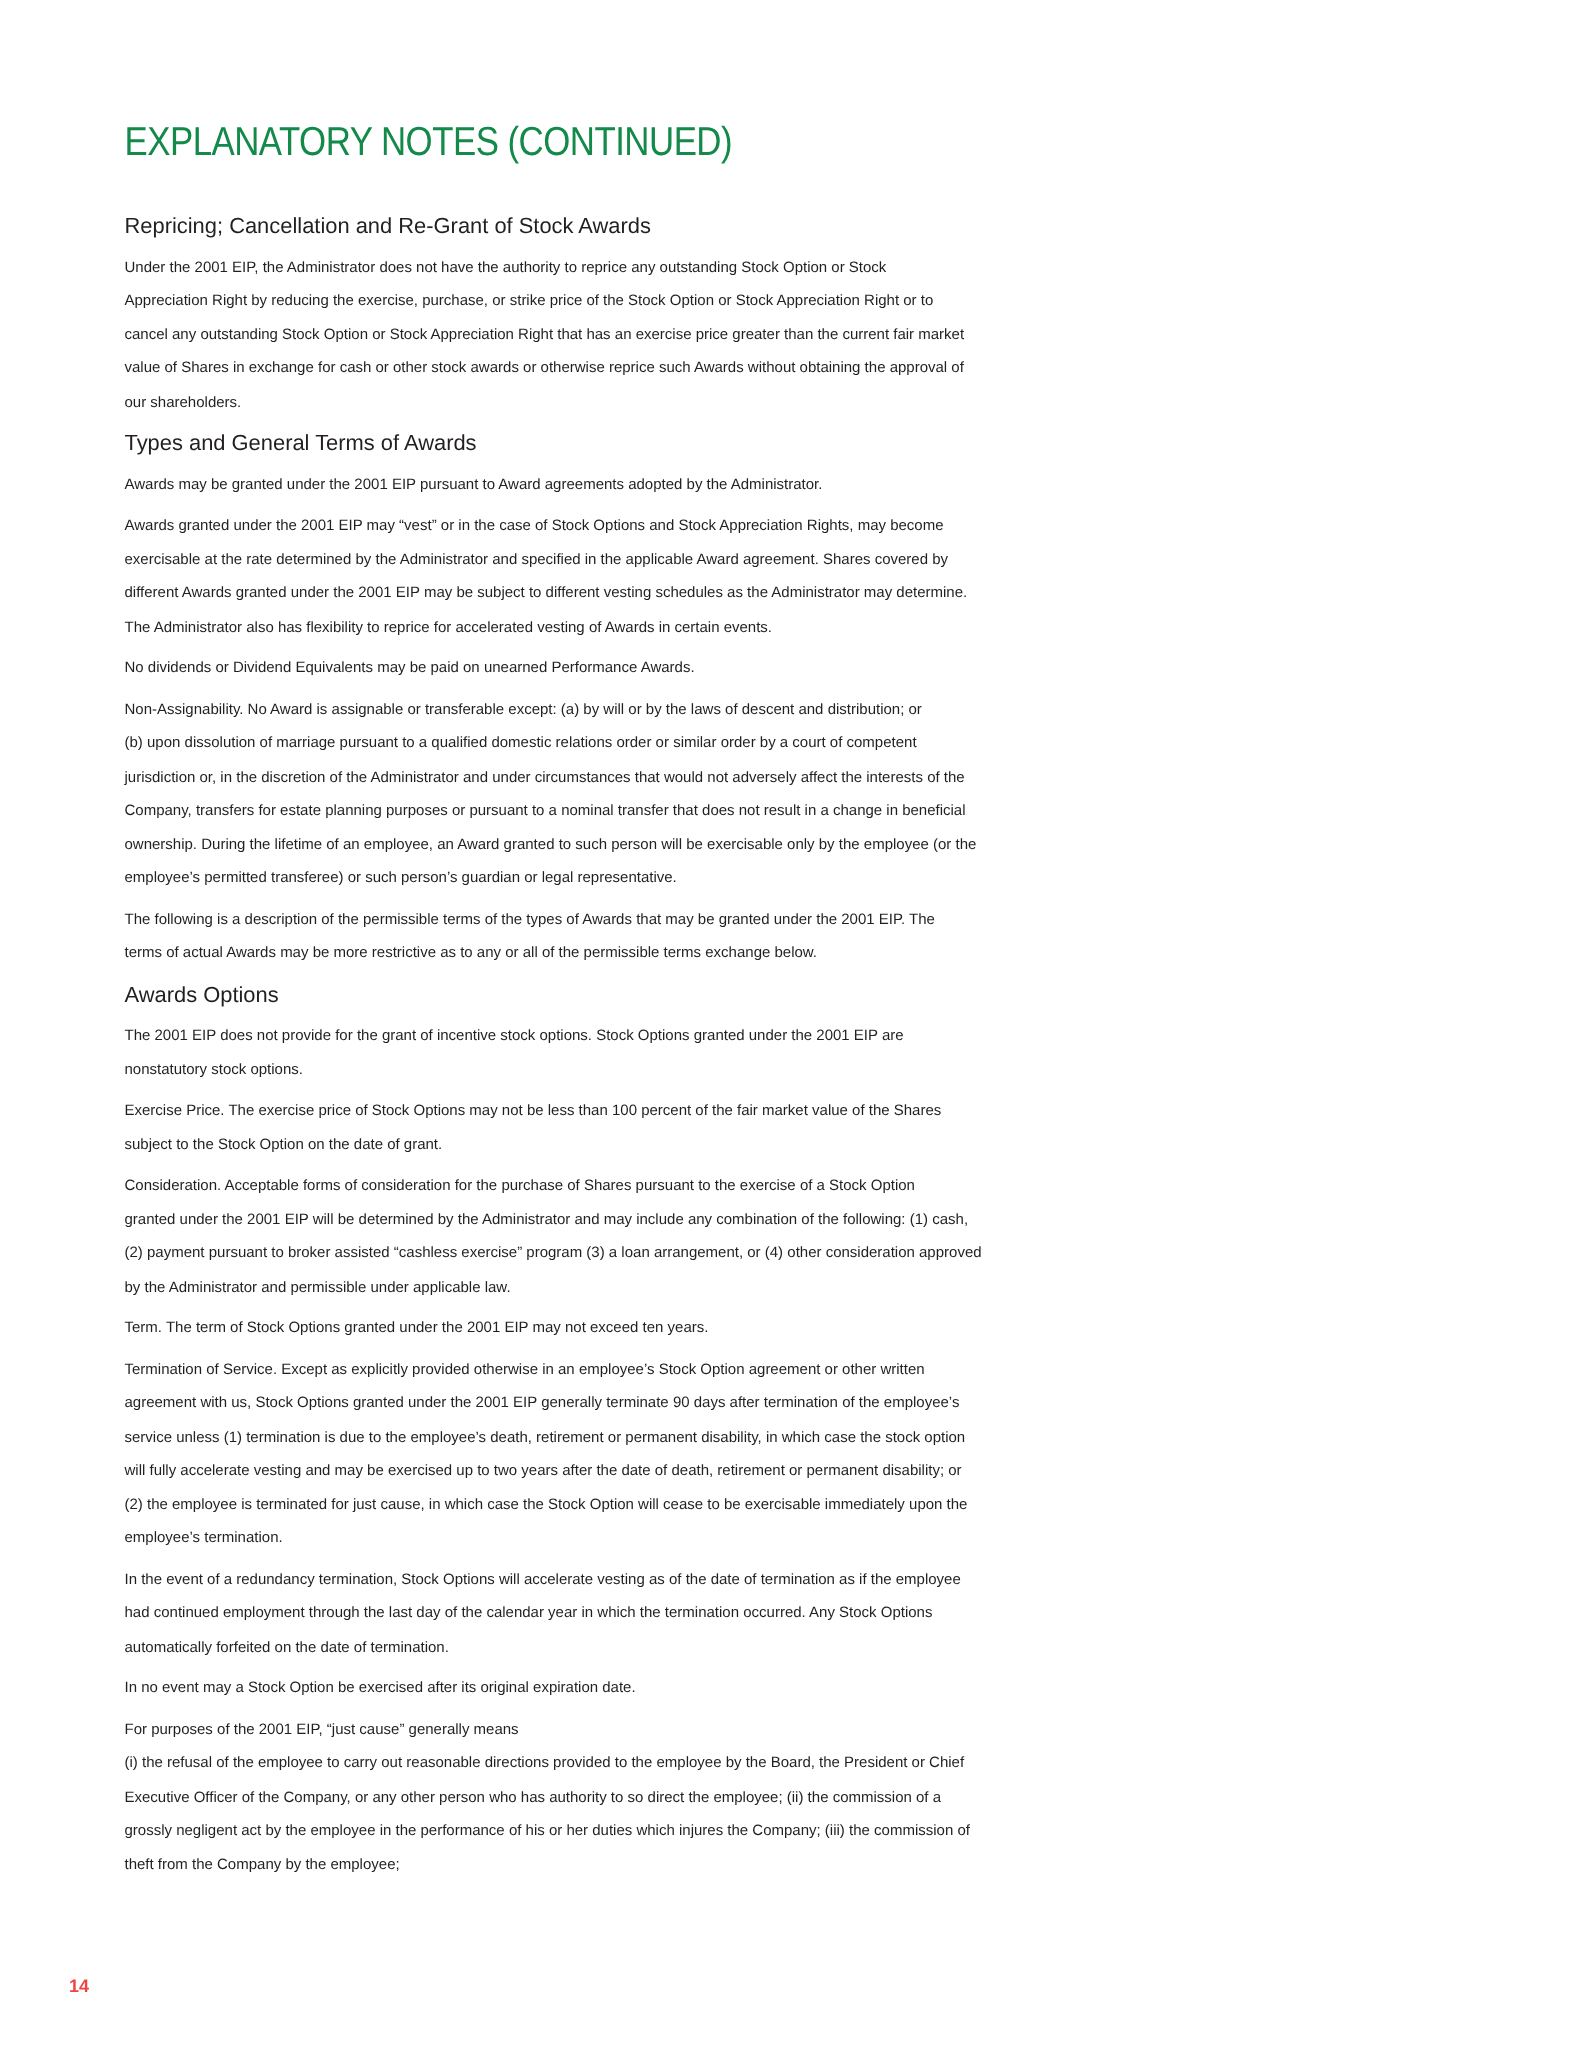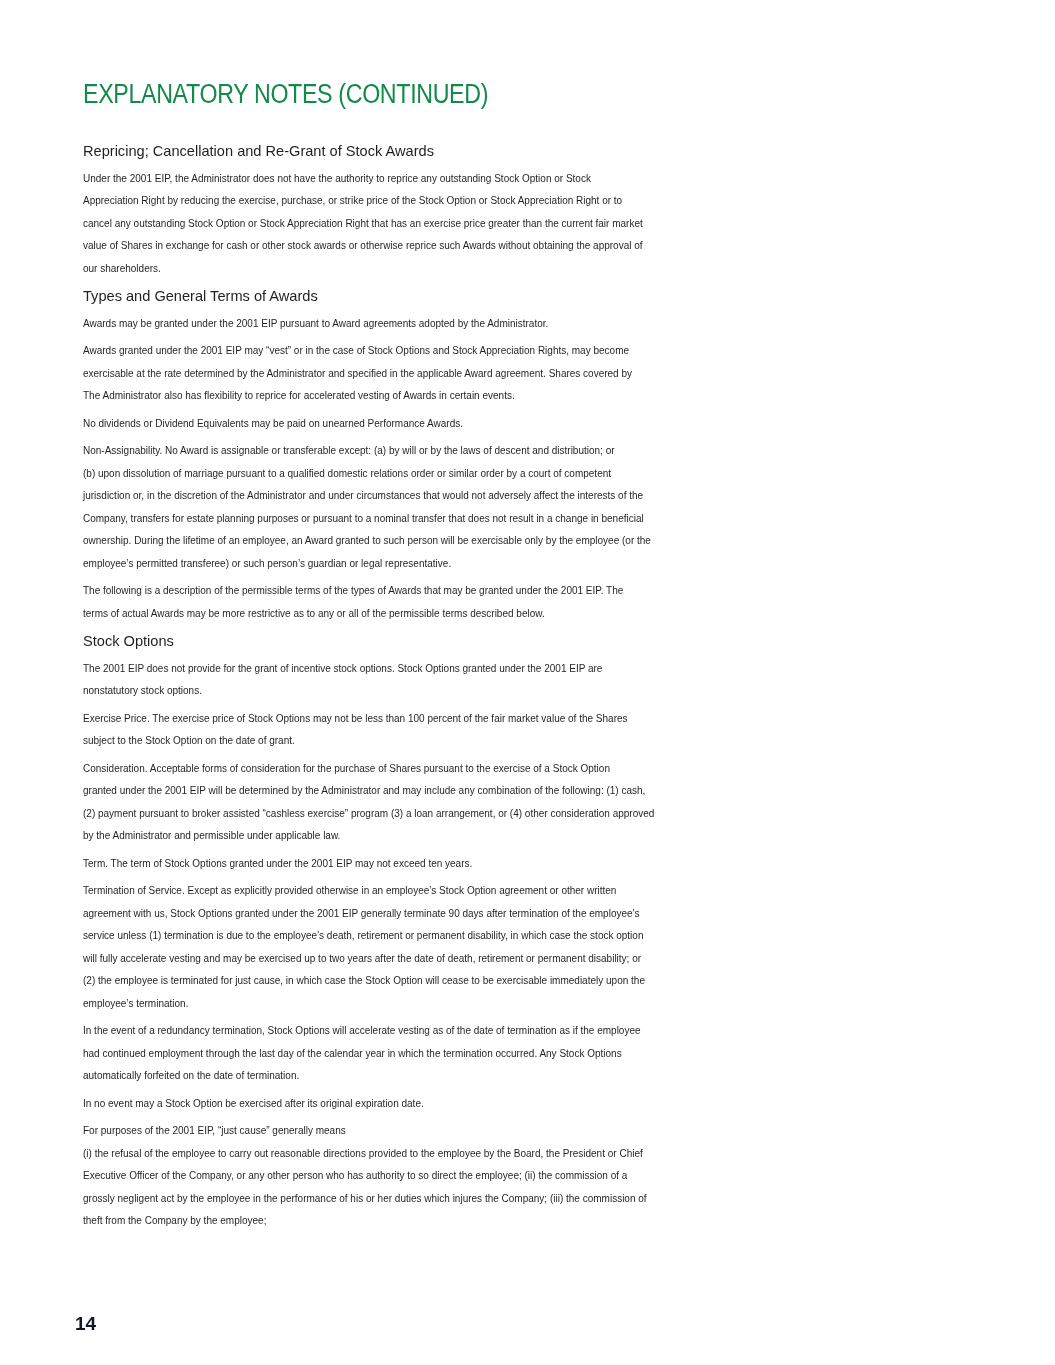--- a/index.html
+++ b/index.html
@@ -56,24 +56,23 @@
     }
     .line {
       display: block;
       white-space: nowrap;
     }
     .page-number {
       position: absolute;
       left: 46px;
       top: 1314px;
       font-weight: bold;
-      font-size: 19px;
+      font-size: 12px;
       line-height: 20px;
-      color: #0f172a;
-      margin-left: 29px;
+      color: #ef4444;
     }
   </style>
 </head>
 <body>
 
 <div class="page">
   <h1 class="title">EXPLANATORY NOTES (CONTINUED)</h1>
   <div class="content" id="content">
       <div>
         <div class="heading">Repricing; Cancellation and Re-Grant of Stock Awards</div>
@@ -86,40 +85,41 @@
         </div>
       </div>
       <div>
         <div class="heading">Types and General Terms of Awards</div>
         <div class="para">
           <span class="line">Awards may be granted under the 2001 EIP pursuant to Award agreements adopted by the Administrator.</span>
         </div>
         <div class="para">
           <span class="line">Awards granted under the 2001 EIP may “vest” or in the case of Stock Options and Stock Appreciation Rights, may become</span>
           <span class="line">exercisable at the rate determined by the Administrator and specified in the applicable Award agreement. Shares covered by</span>
+          <span class="line">different Awards granted under the 2001 EIP may be subject to different vesting schedules as the Administrator may determine.</span>
           <span class="line">The Administrator also has flexibility to reprice for accelerated vesting of Awards in certain events.</span>
         </div>
         <div class="para">
           <span class="line">No dividends or Dividend Equivalents may be paid on unearned Performance Awards.</span>
         </div>
         <div class="para">
           <span class="line">Non-Assignability. No Award is assignable or transferable except: (a) by will or by the laws of descent and distribution; or</span>
           <span class="line">(b) upon dissolution of marriage pursuant to a qualified domestic relations order or similar order by a court of competent</span>
           <span class="line">jurisdiction or, in the discretion of the Administrator and under circumstances that would not adversely affect the interests of the</span>
           <span class="line">Company, transfers for estate planning purposes or pursuant to a nominal transfer that does not result in a change in beneficial</span>
           <span class="line">ownership. During the lifetime of an employee, an Award granted to such person will be exercisable only by the employee (or the</span>
           <span class="line">employee’s permitted transferee) or such person’s guardian or legal representative.</span>
         </div>
         <div class="para">
           <span class="line">The following is a description of the permissible terms of the types of Awards that may be granted under the 2001 EIP. The</span>
-          <span class="line">terms of actual Awards may be more restrictive as to any or all of the permissible terms described below.</span>
+          <span class="line">terms of actual Awards may be more restrictive as to any or all of the permissible terms exchange below.</span>
         </div>
       </div>
       <div>
-        <div class="heading">Stock Options</div>
+        <div class="heading">Awards Options</div>
         <div class="para">
           <span class="line">The 2001 EIP does not provide for the grant of incentive stock options. Stock Options granted under the 2001 EIP are</span>
           <span class="line">nonstatutory stock options.</span>
         </div>
         <div class="para">
           <span class="line">Exercise Price. The exercise price of Stock Options may not be less than 100 percent of the fair market value of the Shares</span>
           <span class="line">subject to the Stock Option on the date of grant.</span>
         </div>
         <div class="para">
           <span class="line">Consideration. Acceptable forms of consideration for the purchase of Shares pursuant to the exercise of a Stock Option</span>

